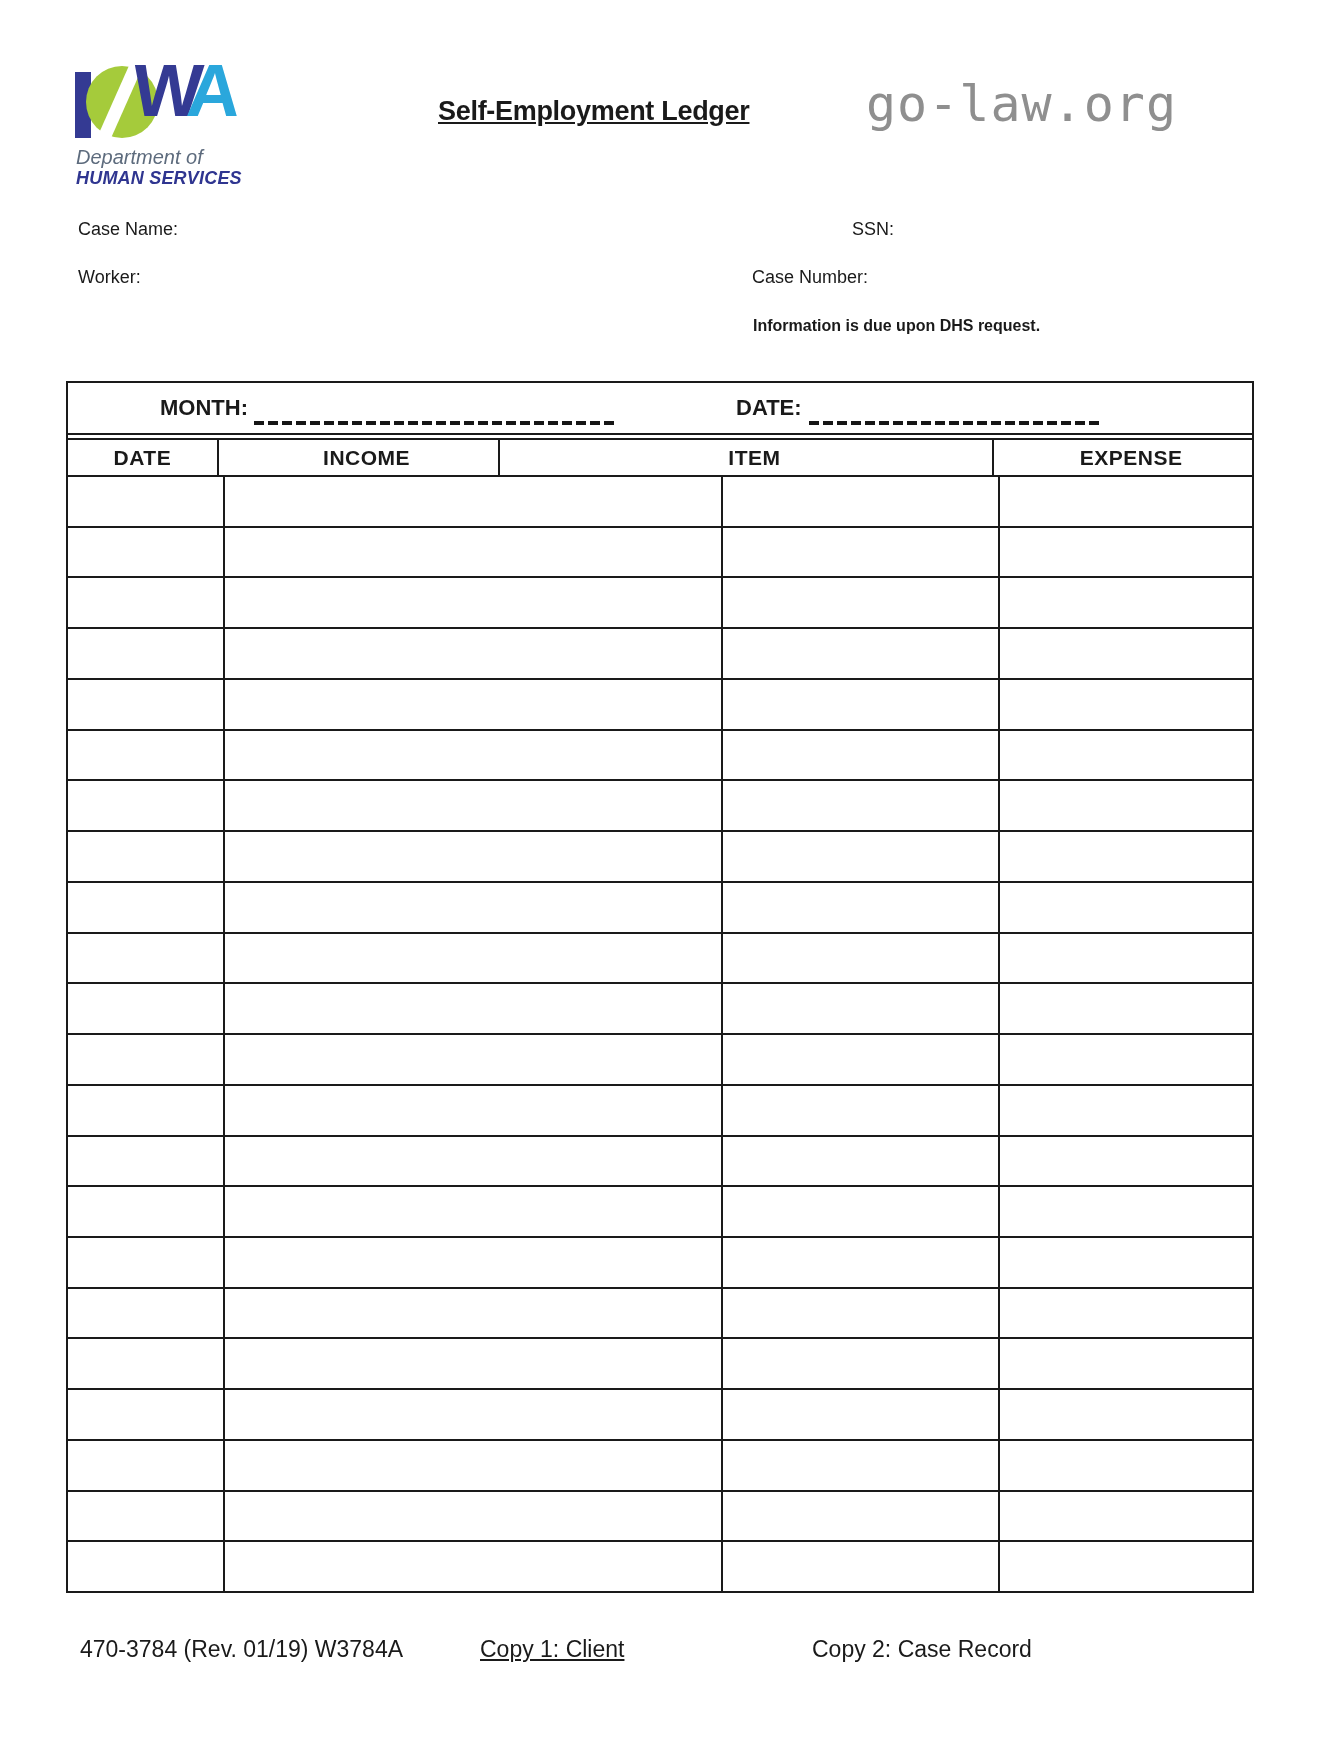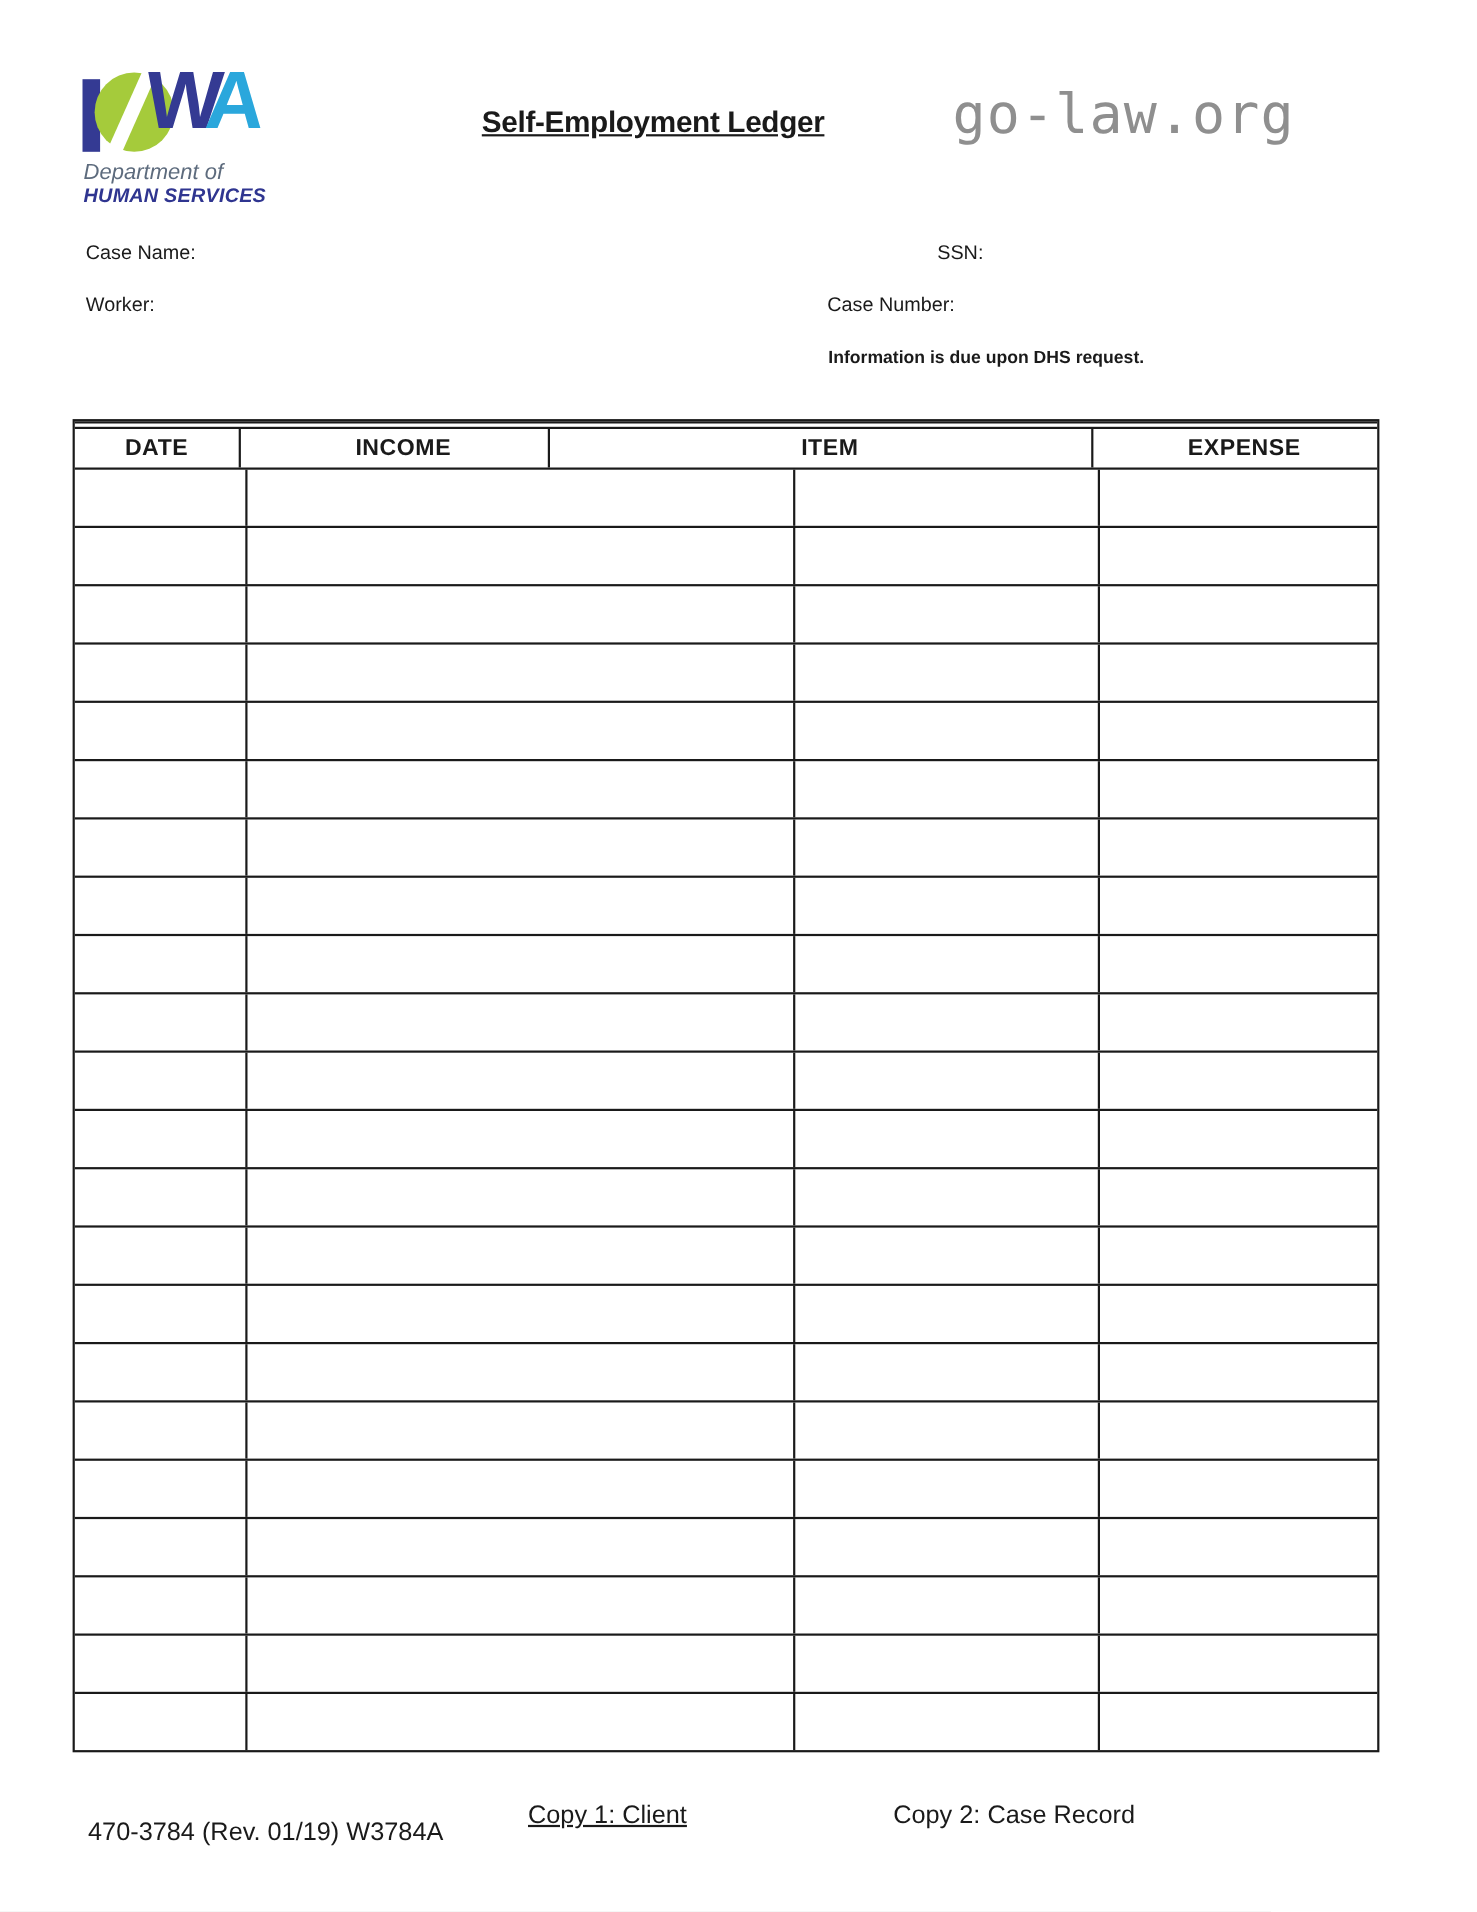--- a/index.html
+++ b/index.html
@@ -61,21 +61,21 @@
     border-right:2px solid #1a1a1a;box-sizing:border-box;
   }
   .hcell:last-child,.tcell:last-child{border-right:none;}
   .c0{width:157px;} .c1{width:498px;} .c2{width:277px;} .c3{width:252px;}
   .tbody{flex:1;display:flex;flex-direction:column;}
   .trow{flex:1;display:flex;border-bottom:2px solid #1a1a1a;box-sizing:border-box;}
   .trow:last-child{border-bottom:none;}
   .tcell{border-right:2px solid #1a1a1a;box-sizing:border-box;}
   
   .footer-item{position:absolute;top:1636px;font-size:23px;white-space:nowrap;}
-  .f-form{left:80px;margin-top:16px;} .f-copy1{left:480px;text-decoration:underline;} .f-copy2{left:812px;}
+  .f-form{left:80px;} .f-copy1{left:480px;text-decoration:underline;} .f-copy2{left:812px;}
 </style>
 </head>
 <body>
 
 <div class="page">
 
   <div class="logo">
     <div class="i-bar"></div>
     <div class="o-circle"></div>
     <div class="o-slash"></div>
@@ -88,20 +88,26 @@
   <div class="watermark">go-law.org</div>
   <div class="doc-title">Self-Employment Ledger</div>
 
   <div class="field-label lbl-case-name">Case Name:</div>
   <div class="field-label lbl-ssn">SSN:</div>
   <div class="field-label lbl-worker">Worker:</div>
   <div class="field-label lbl-case-number">Case Number:</div>
   <div class="notice">Information is due upon DHS request.</div>
 
   <div class="ledger">
+    <div class="month-row">
+      <span class="mlabel">MONTH:</span>
+      <div class="blank-line month-blank"></div>
+      <span class="dlabel">DATE:</span>
+      <div class="blank-line date-blank"></div>
+    </div>
     <div class="double-rule"></div>
     <div class="header-row">
       <div class="hcell c0">DATE</div>
       <div class="hcell c2">INCOME</div>
       <div class="hcell c1">ITEM</div>
       <div class="hcell c3">EXPENSE</div>
     </div>
     <div class="tbody">
         <div class="trow">
           <div class="tcell c0"></div>

